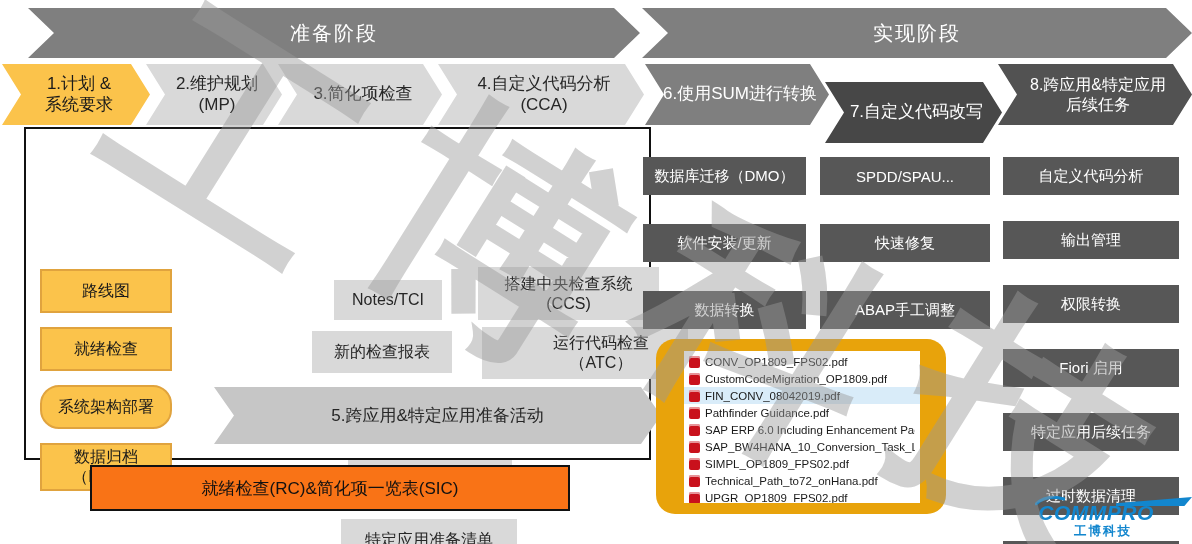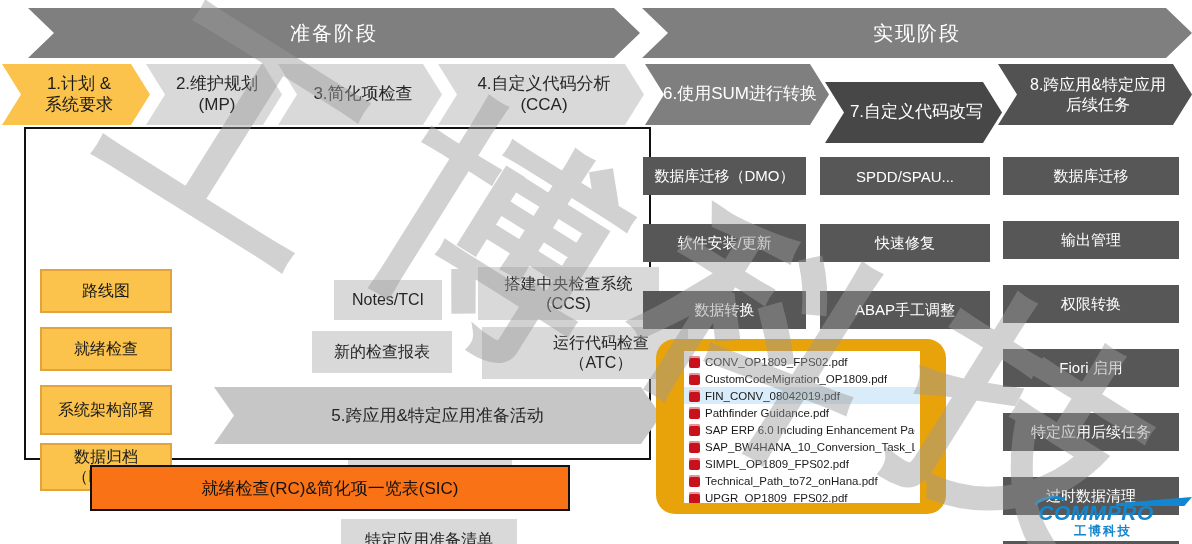--- a/index.html
+++ b/index.html
@@ -46,21 +46,21 @@
   }
   .box{
     position:absolute;display:flex;align-items:center;justify-content:center;
     text-align:center;font-size:16px;line-height:1.25;white-space:pre-line;
     box-sizing:border-box;
   }
   .ybox{background:#fbc34b;border:2px solid #e0a33e;color:#1a1a1a;}
   .gbox{background:#d9d9d9;color:#262626;}
   #ybox1{left:14px;top:140px;width:132px;height:44px;}
   #ybox2{left:14px;top:198px;width:132px;height:44px;}
-  #ybox3{left:14px;top:256px;width:132px;height:50px;}
+  #ybox3{left:14px;top:256px;width:132px;height:44px;border-radius:19px;}
   #ybox4{left:14px;top:314px;width:132px;height:48px;}
   #gbox-notes{left:308px;top:151px;width:108px;height:40px;}
   #gbox-report{left:286px;top:202px;width:140px;height:42px;}
   #gbox-ccs{left:452px;top:138px;width:181px;height:53px;}
   #gbox-atc{left:456px;top:198px;width:206px;height:52px;padding-left:32px;}
   #gbox-client{left:322px;top:331px;width:164px;height:42px;}
   #gbox-checklist{left:315px;top:390px;width:176px;height:42px;}
   #step5{
     position:absolute;left:188px;top:258px;width:447px;height:57px;
     background:#c6c6c6;color:#262626;
@@ -165,21 +165,21 @@
   <div class="dark-box">数据库迁移（DMO）</div>
   <div class="dark-box">软件安装/更新</div>
   <div class="dark-box">数据转换</div>
 </div>
 <div class="dark-col" id="col7">
   <div class="dark-box">SPDD/SPAU...</div>
   <div class="dark-box">快速修复</div>
   <div class="dark-box">ABAP手工调整</div>
 </div>
 <div class="dark-col" id="col8">
-  <div class="dark-box">数据库迁移</div>
+  <div class="dark-box">自定义代码分析</div>
   <div class="dark-box">输出管理</div>
   <div class="dark-box">权限转换</div>
   <div class="dark-box">Fiori 启用</div>
   <div class="dark-box">特定应用后续任务</div>
   <div class="dark-box">过时数据清理</div>
   <div class="dark-box">外围系统接口调整</div>
 </div>
 
 <div class="file-outer">
   <div class="file-inner">

